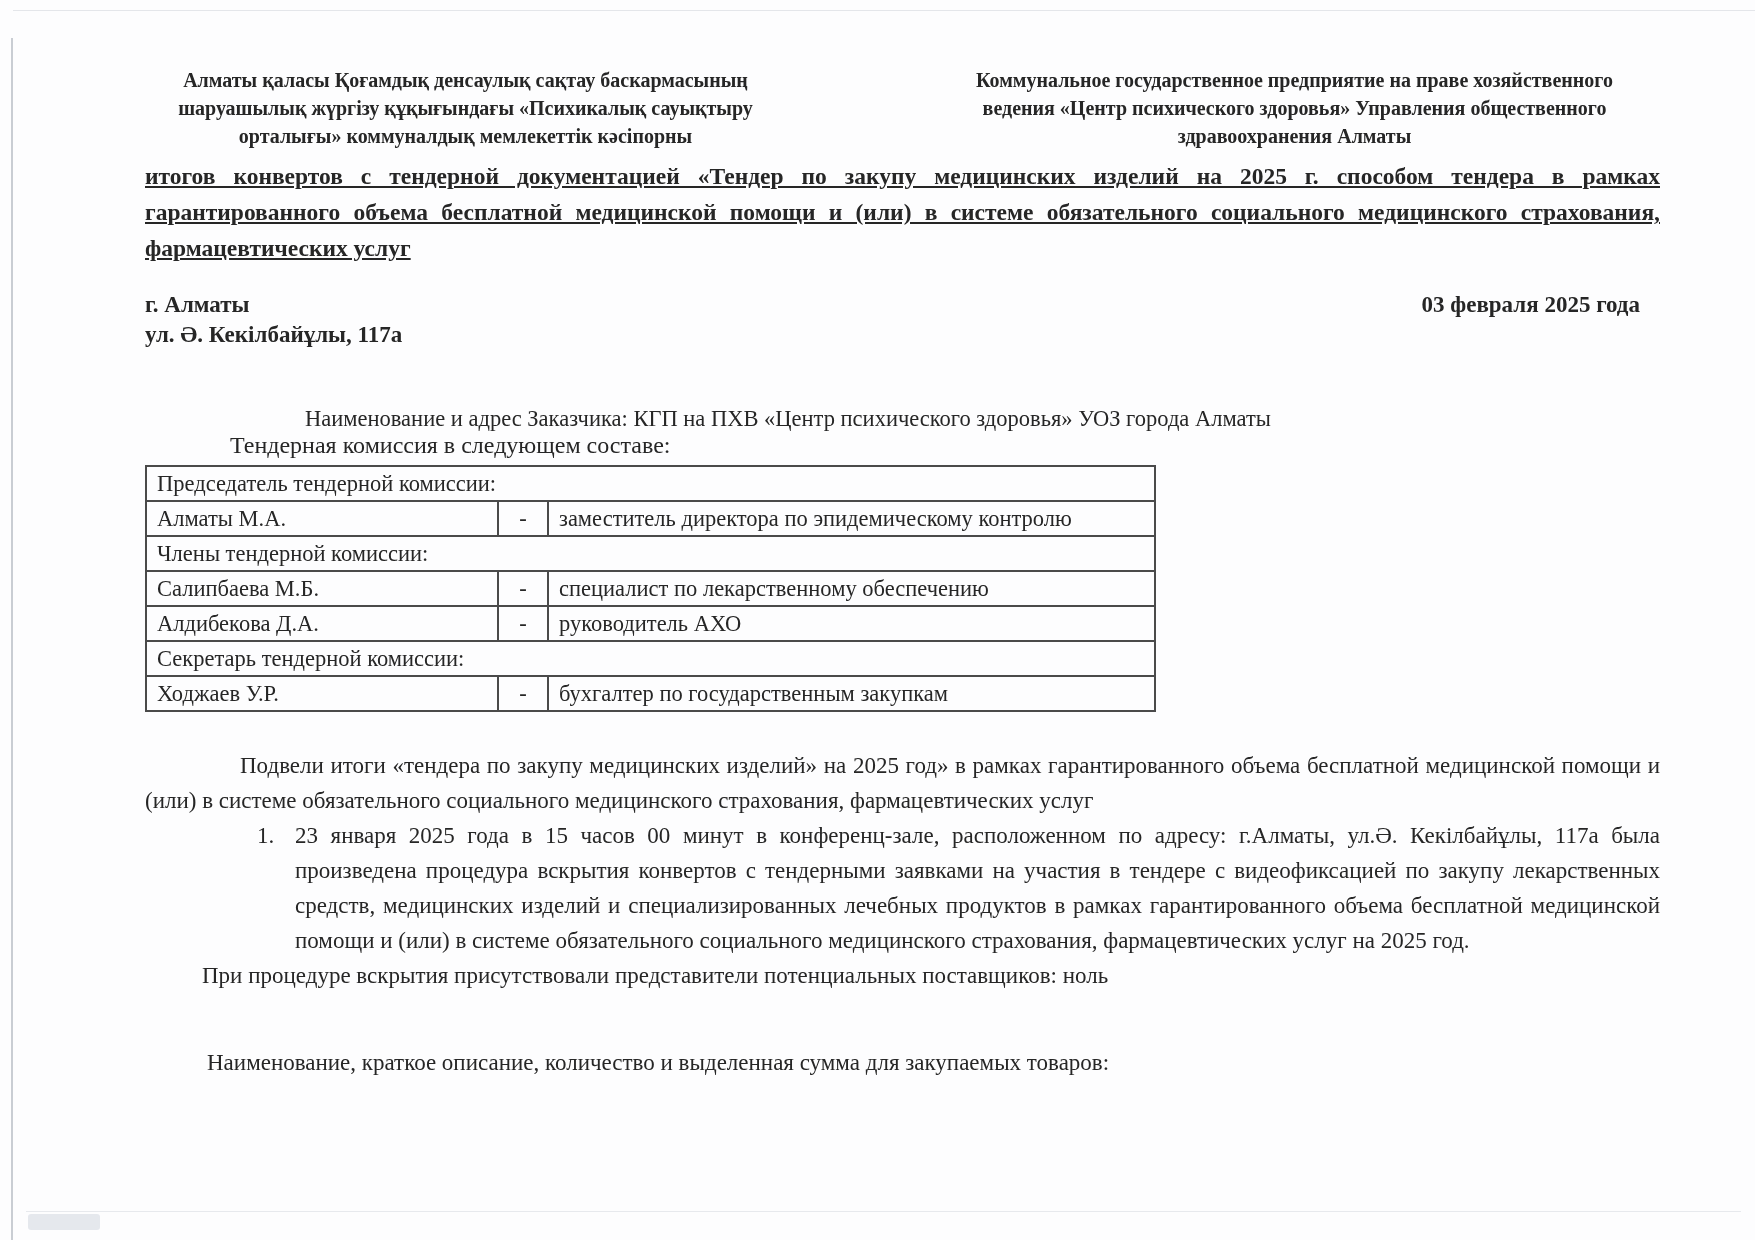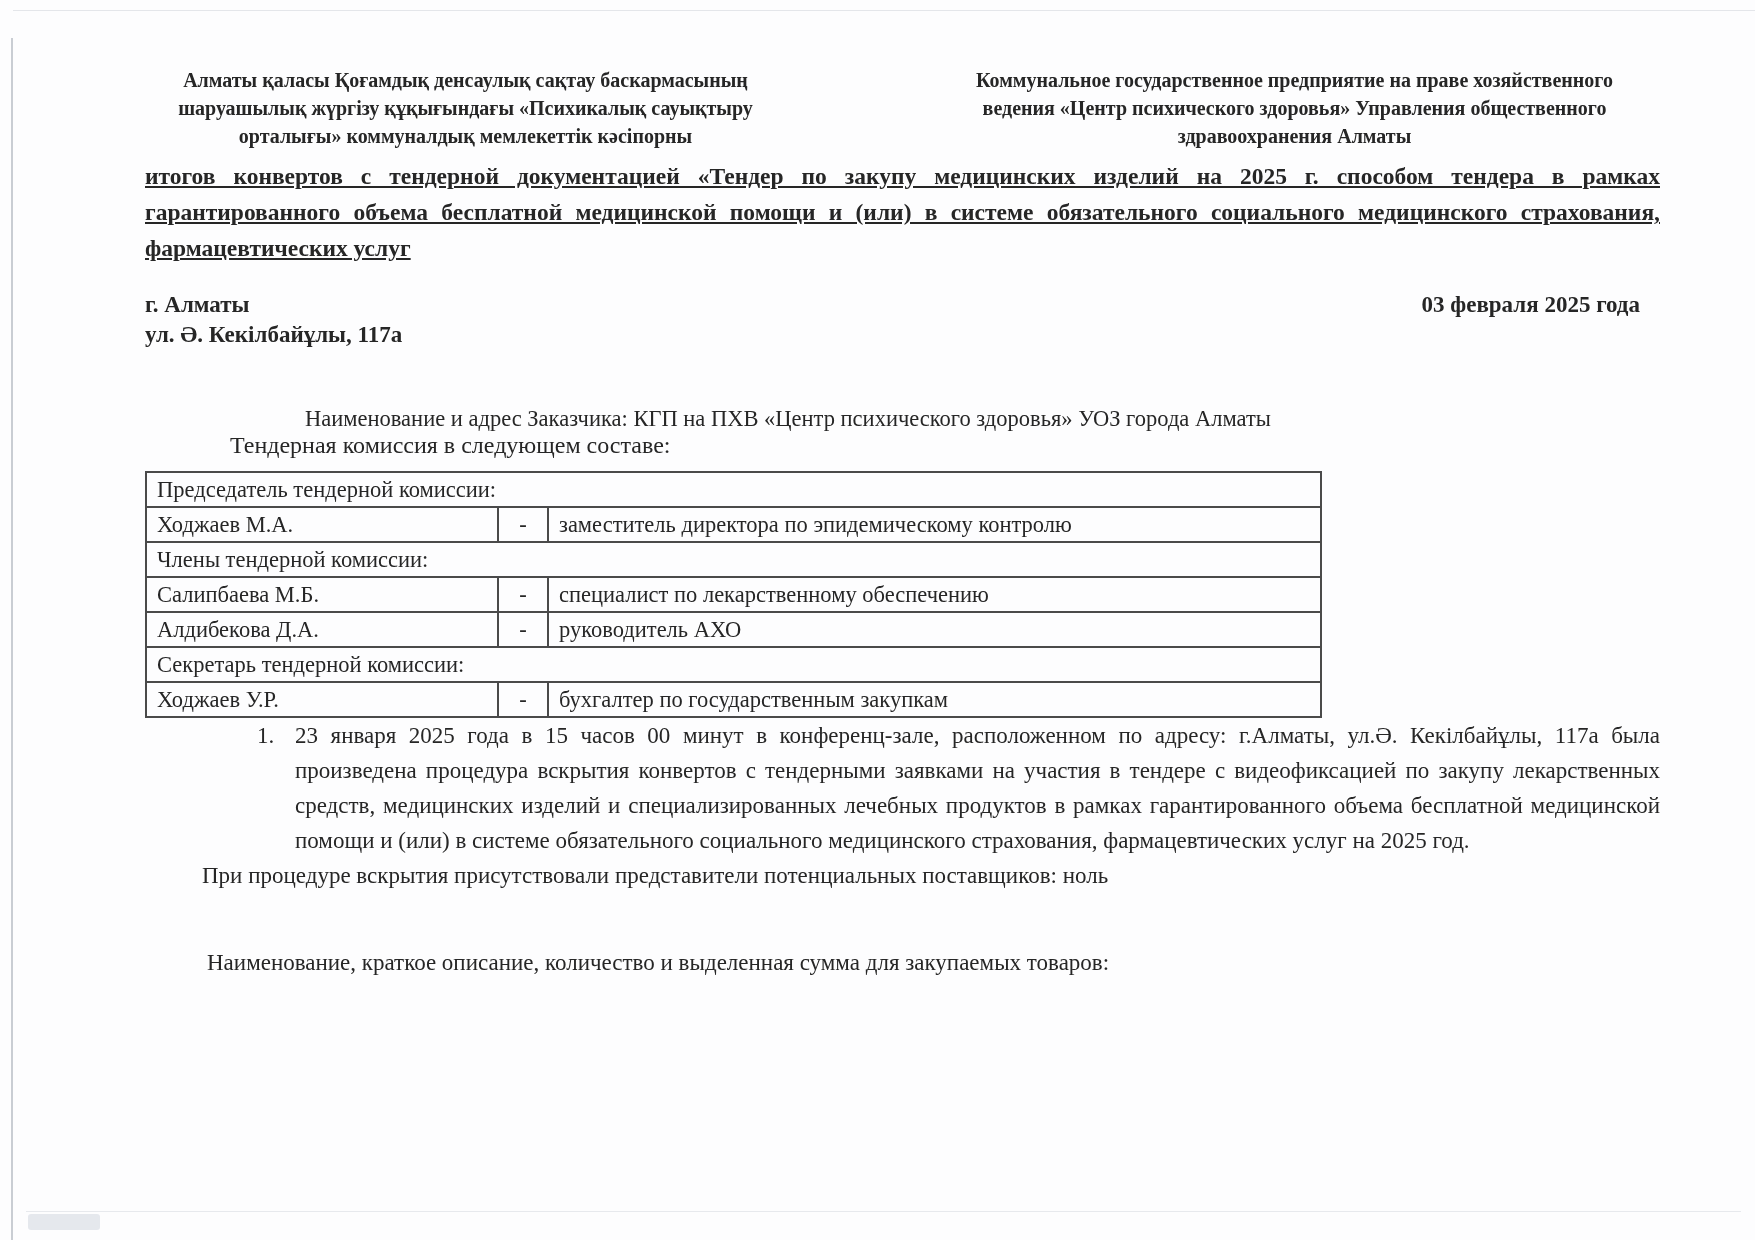--- a/index.html
+++ b/index.html
@@ -96,23 +96,23 @@
     padding-left: 160px;
     font-size: 22.5px;
   }
 
   .commission-intro {
     padding-left: 85px;
     font-size: 24px;
   }
 
   table.commission {
-    margin-top: 12px;
+    margin-top: 6px;
     border-collapse: collapse;
-    width: 1177px;
+    width: 1011px;
     font-size: 22.5px;
   }
   table.commission td {
     border: 2px solid #4a4a4a;
     padding: 2px 10px;
     height: 29px;
     vertical-align: middle;
   }
   td.col-name { width: 330px; }
   td.col-dash { width: 28px; text-align: center; }
@@ -181,21 +181,21 @@
   <div class="customer-line">Наименование и адрес Заказчика: КГП на ПХВ «Центр психического здоровья» УОЗ города Алматы</div>
 
   <div class="commission-intro">Тендерная комиссия в следующем составе:</div>
 
   <table class="commission">
     <tbody>
       <tr>
         <td colspan="3">Председатель тендерной комиссии:</td>
       </tr>
       <tr>
-        <td class="col-name">Ходжаев М.А.</td>
+        <td class="col-name">Алматы М.А.</td>
         <td class="col-dash">-</td>
         <td class="col-role">заместитель директора по эпидемическому контролю</td>
       </tr>
       <tr>
         <td colspan="3">Члены тендерной комиссии:</td>
       </tr>
       <tr>
         <td class="col-name">Салипбаева М.Б.</td>
         <td class="col-dash">-</td>
         <td class="col-role">специалист по лекарственному обеспечению</td>
@@ -209,20 +209,21 @@
         <td colspan="3">Секретарь тендерной комиссии:</td>
       </tr>
       <tr>
         <td class="col-name">Ходжаев У.Р.</td>
         <td class="col-dash">-</td>
         <td class="col-role">бухгалтер по государственным закупкам</td>
       </tr>
     </tbody>
   </table>
 
+  <div class="results-paragraph">Подвели итоги «тендера по закупу медицинских изделий» на 2025 год» в рамках гарантированного объема бесплатной медицинской помощи и (или) в системе обязательного социального медицинского страхования, фармацевтических услуг</div>
 
   <div class="list-item">
     <div class="list-num">1.</div>
     <div class="list-text">23 января 2025 года в 15 часов 00 минут в конференц-зале, расположенном по адресу: г.Алматы, ул.Ә. Кекілбайұлы, 117а была произведена процедура вскрытия конвертов с тендерными заявками на участия в тендере с видеофиксацией по закупу лекарственных средств, медицинских изделий и специализированных лечебных продуктов в рамках гарантированного объема бесплатной медицинской помощи и (или) в системе обязательного социального медицинского страхования, фармацевтических услуг на 2025 год.</div>
   </div>
 
   <div class="attendance-line">При процедуре вскрытия присутствовали представители потенциальных поставщиков: ноль</div>
 
   <div class="goods-line">Наименование, краткое описание, количество и выделенная сумма для закупаемых товаров:</div>
 

